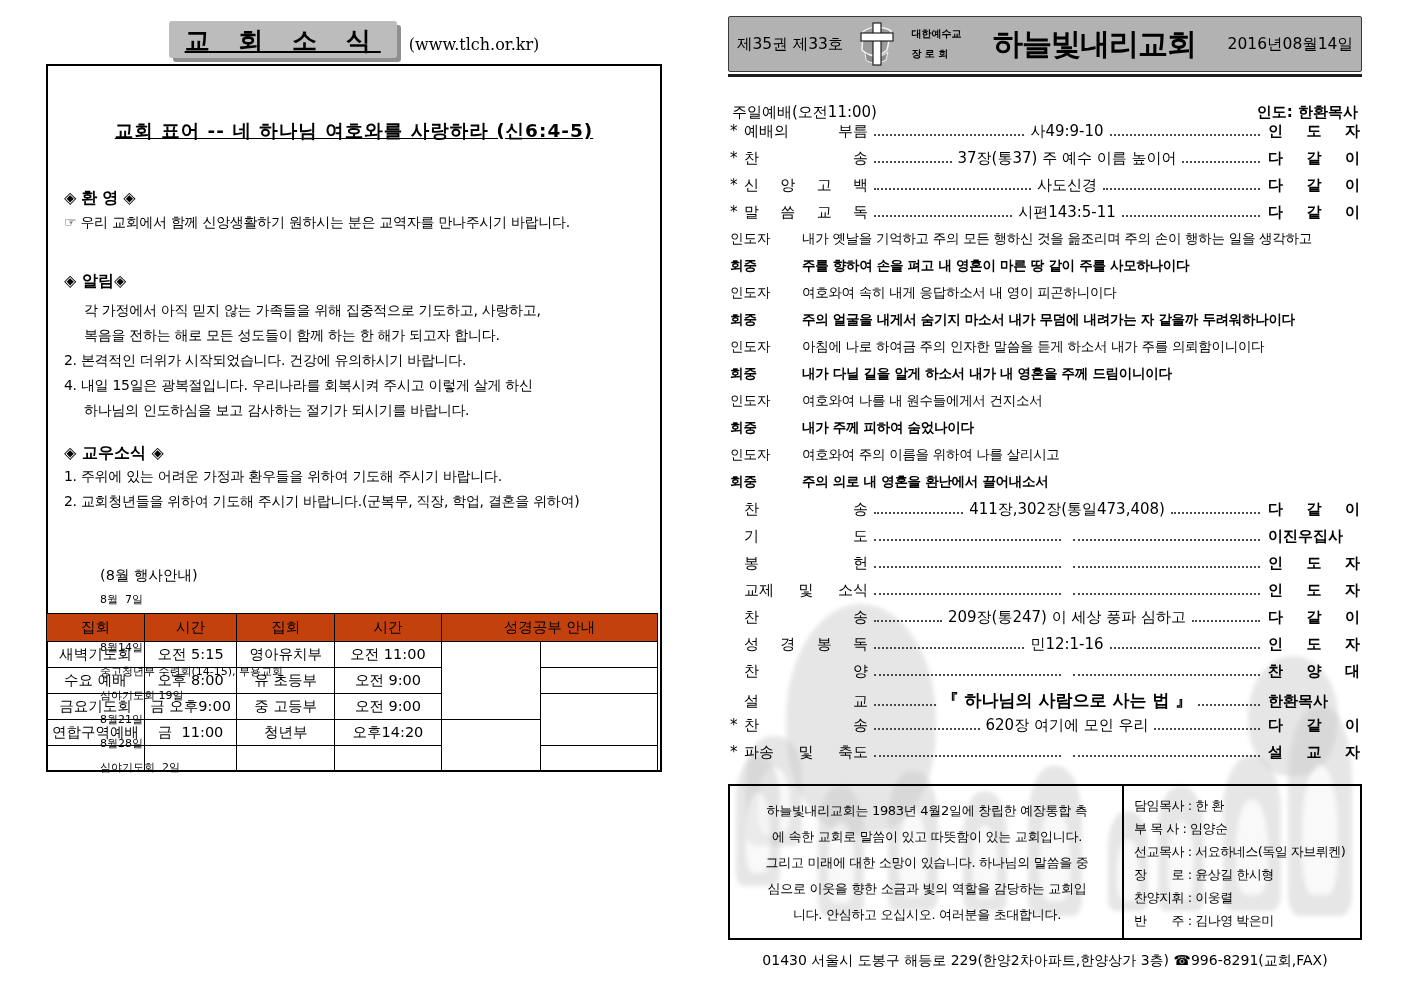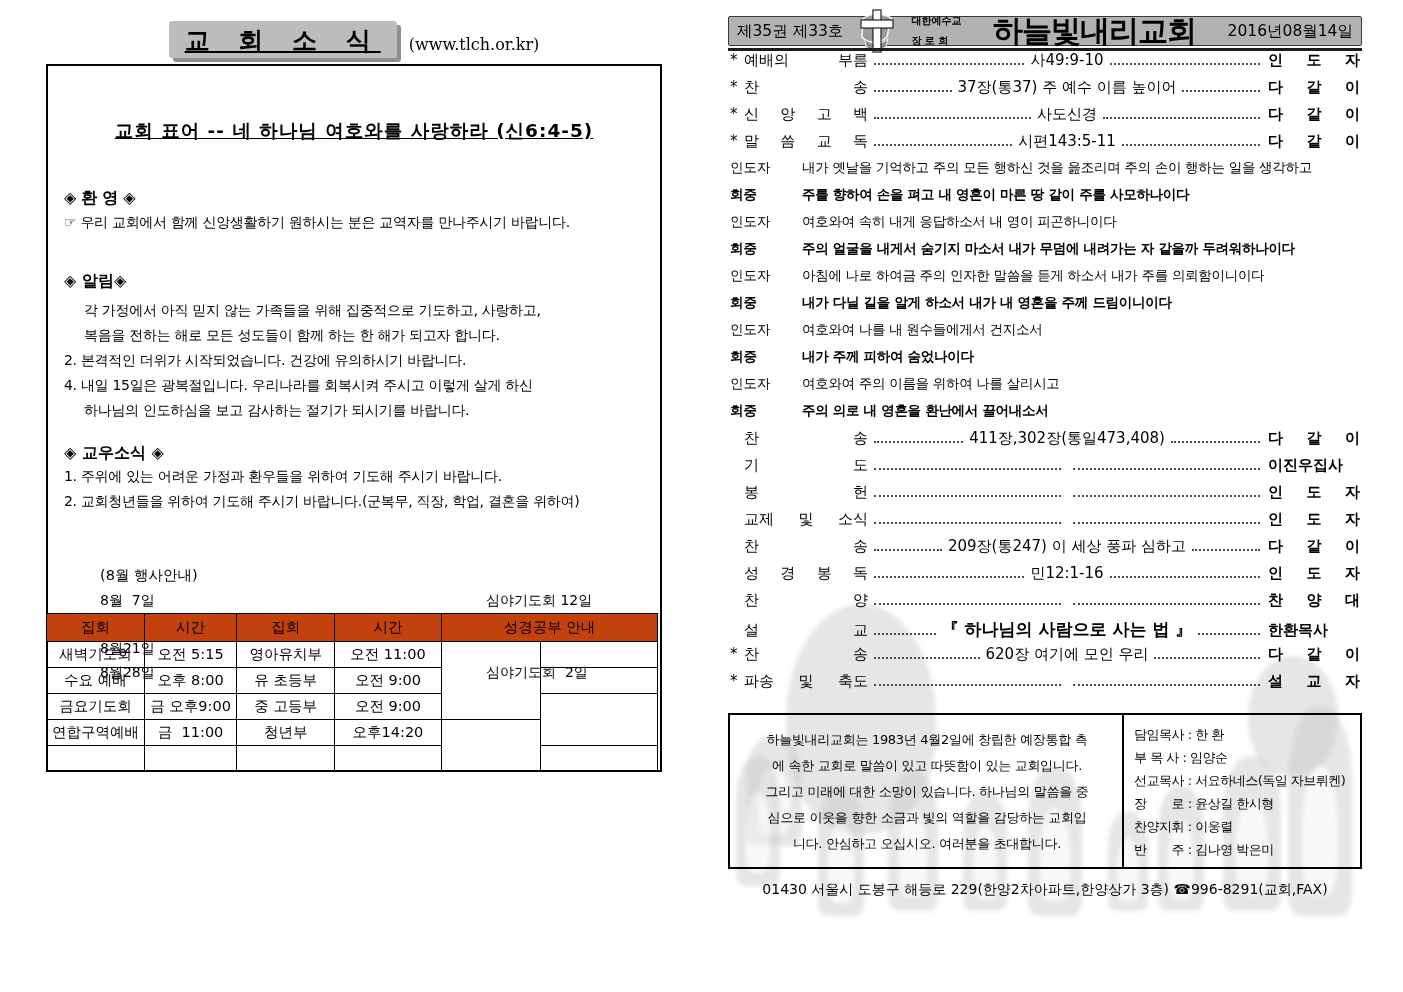--- a/index.html
+++ b/index.html
@@ -23,37 +23,37 @@
   .welcome-block{margin-top:42px;}
   .welcome-line{display:flex;gap:8px;align-items:baseline;}
   .line{font-size:14px;line-height:25px;letter-spacing:-0.3px;white-space:nowrap;}
   .notice-block{margin-top:36px;}
   .notice-lines{margin-top:6px;}
   .u{text-decoration:underline;}
   .ind{padding-left:20px;}
   .member-block{margin-top:20px;}
   .events-block{margin-top:48px;padding-left:36px;}
   .events-heading{font-size:14.5px;line-height:26px;white-space:nowrap;}
-  .event-row{display:flex;font-size:14px;line-height:24px;}
+  .event-row{display:flex;font-size:11px;line-height:24px;flex-direction:column;}
   .event-date{width:86px;white-space:pre;}
   .event-name{width:300px;white-space:nowrap;}
   .event-night{flex:1;white-space:pre;}
   
   .schedule-table{position:absolute;left:-2px;right:-2px;bottom:-2px;border-collapse:collapse;table-layout:fixed;}
   .schedule-table th,.schedule-table td{
     border:1.5px solid #000;font-size:14.5px;text-align:center;height:25px;
     font-weight:normal;padding:0;white-space:pre;overflow:hidden;
   }
   .schedule-table th{background:#c2410c;height:27px;}
   
   .right-page{position:absolute;left:728px;top:16px;width:634px;}
   .right-page>*{position:relative;z-index:1;}
   .r-header-bar{
     background:#b2b2b2;border:1px solid #3a3a3a;border-radius:2px;
-    display:flex;align-items:center;height:30px;box-sizing:border-box;padding:0 8px;gap:8px;
+    display:flex;align-items:center;height:56px;box-sizing:border-box;padding:0 8px;gap:8px;
   }
   .r-header-rule{border:0;border-top:3px solid #1d1d1d;margin:2px 0 0;position:relative;z-index:1;}
   .vol{font-size:15.5px;white-space:nowrap;}
   .logo-wrap{width:52px;height:44px;flex:0 0 auto;}
   .denom{font-size:10px;font-weight:bold;line-height:20px;white-space:pre;}
   .church-name{font-size:30px;font-weight:bold;letter-spacing:-1px;white-space:nowrap;flex:1;text-align:center;}
   .r-date{font-size:15.5px;white-space:nowrap;}
   .svc-title-row{display:flex;justify-content:space-between;margin-top:26px;font-size:15px;padding:0 4px;}
   .svc-leader{font-weight:bold;}
   .order-row{display:flex;align-items:baseline;height:27px;font-size:15px;padding:0 2px;}
@@ -243,20 +243,24 @@
         <rect x="10" y="11" width="32" height="8" fill="#ffffff" stroke="#222" stroke-width="1.2"></rect>
       </svg>
     </span>
     <span class="denom">대한예수교
 장 로 회</span>
     <span class="church-name">하늘빛내리교회</span>
     <span class="r-date">2016년08월14일</span>
   </div>
   <hr class="r-header-rule">
 
+  <div class="svc-title-row">
+    <span>주일예배(오전11:00)</span>
+    <span class="svc-leader">인도: 한환목사</span>
+  </div>
 
   <div>
     <div class="order-row">
         <span class="star">*</span>
         <span class="olabel">예배의 부름</span>
         <span class="dots"></span>
         <span class="ocontent">사49:9-10</span>
         <span class="dots"></span>
         <span class="orole">인 도 자</span>
       </div>

